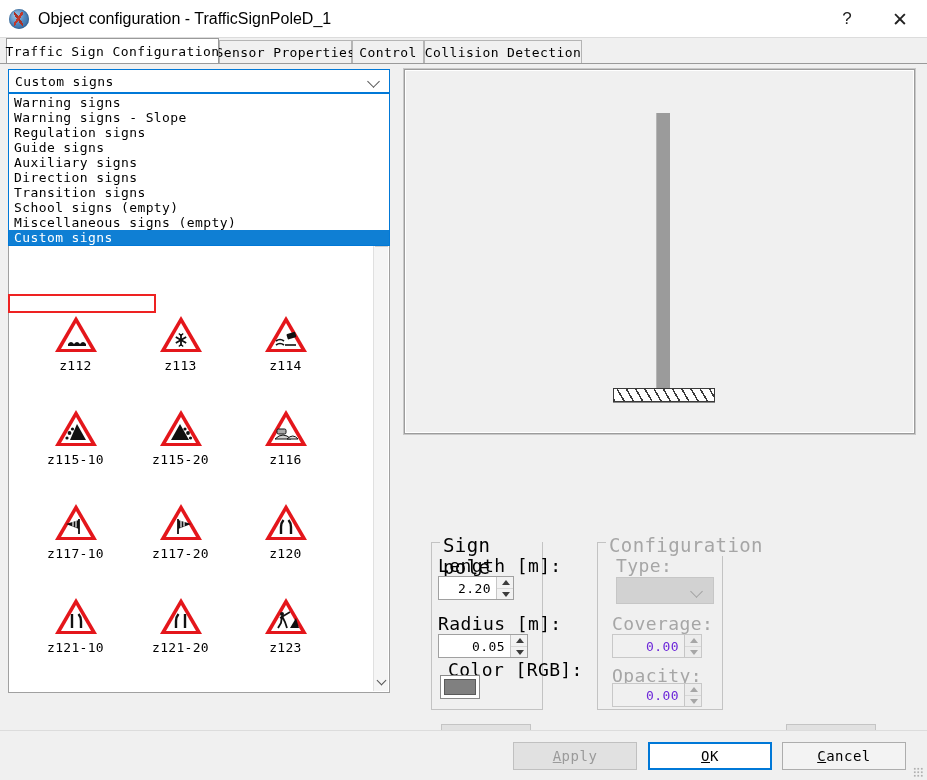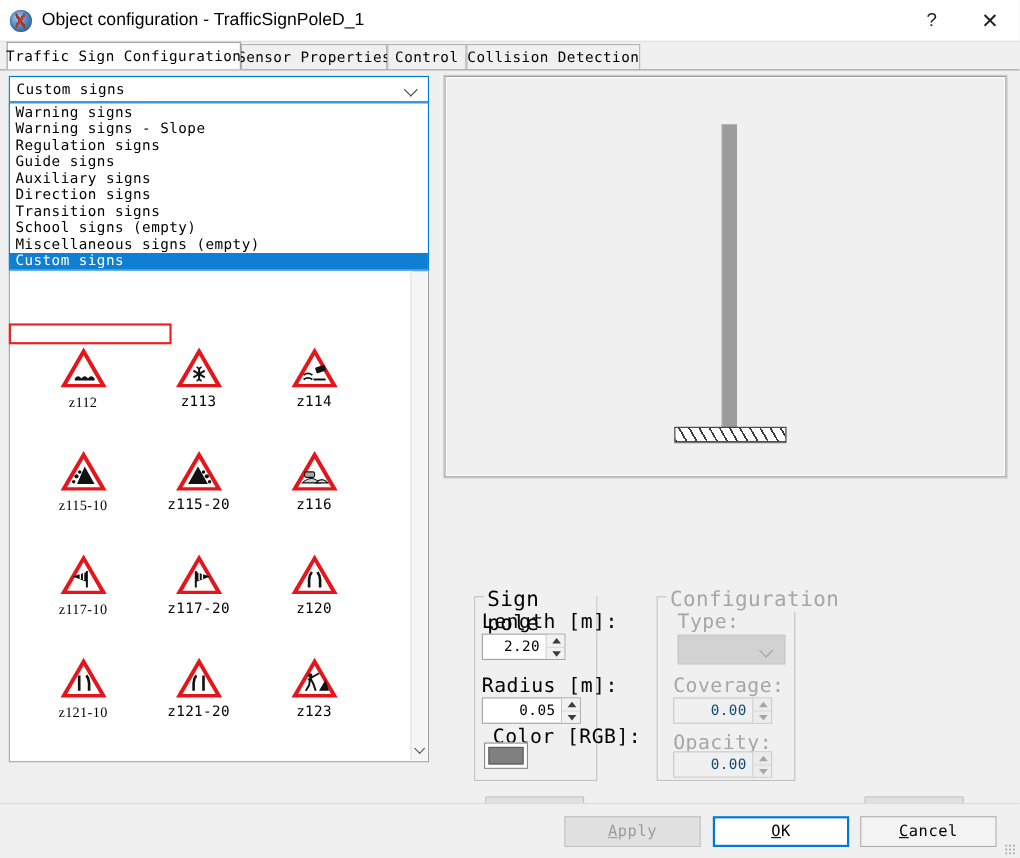--- a/index.html
+++ b/index.html
@@ -124,21 +124,21 @@
   }
   #grid-inner {
     position:absolute; left:0; top:0; width:365px;
     padding-top:2px;
   }
   .sign-row { display:flex; height:94px; }
   .sign-cell {
     width:93px; margin-left:12px;
     display:flex; flex-direction:column; align-items:center;
   }
-  .sign-cell:first-child { margin-left:20px;font-family:Liberation Serif, serif; }
+  .sign-cell:first-child { margin-left:20px; }
   .sign-label {
     margin-top:3px; font-size:13px; letter-spacing:0.3px; white-space:nowrap;
   }
   .tri-wrap { width:46px; height:41px; position:relative; }
   .tri-wrap svg { display:block; }
 
   
   #grid-scroll {
     position:absolute; right:1px; top:1px; width:15px; bottom:1px;
     background:#f5f5f5; border-left:1px solid #e0e0e0;
@@ -214,21 +214,21 @@
     flex:1; position:relative; background:#f2f2f2;
   }
   .spin .btns div:first-child { border-bottom:1px solid #d8d8d8; }
   .spin .btns .up:before, .spin .btns .dn:before {
     content:""; position:absolute; left:5px; top:3px;
     border-left:4px solid transparent; border-right:4px solid transparent;
   }
   .spin .btns .up:before { border-bottom:5px solid #3c3c3c; }
   .spin .btns .dn:before { border-top:5px solid #3c3c3c; }
   .spin.disabled { background:#f0f0f0; border-color:#c8c8c8; }
-  .spin.disabled .val { color:#0c4a6e; }
+  .spin.disabled .val { color:#6d28d9; }
   .spin.disabled .btns div { background:#ececec; }
   .spin.disabled .btns .up:before { border-bottom-color:#a6a6a6; }
   .spin.disabled .btns .dn:before { border-top-color:#a6a6a6; }
 
   #color-swatch {
     position:absolute; left:8px; top:132px; width:40px; height:24px;
     background:#ffffff;
     border:1px solid #8a8a8a;
     box-shadow:inset 0 0 0 1px #ffffff;
     padding:3px;

